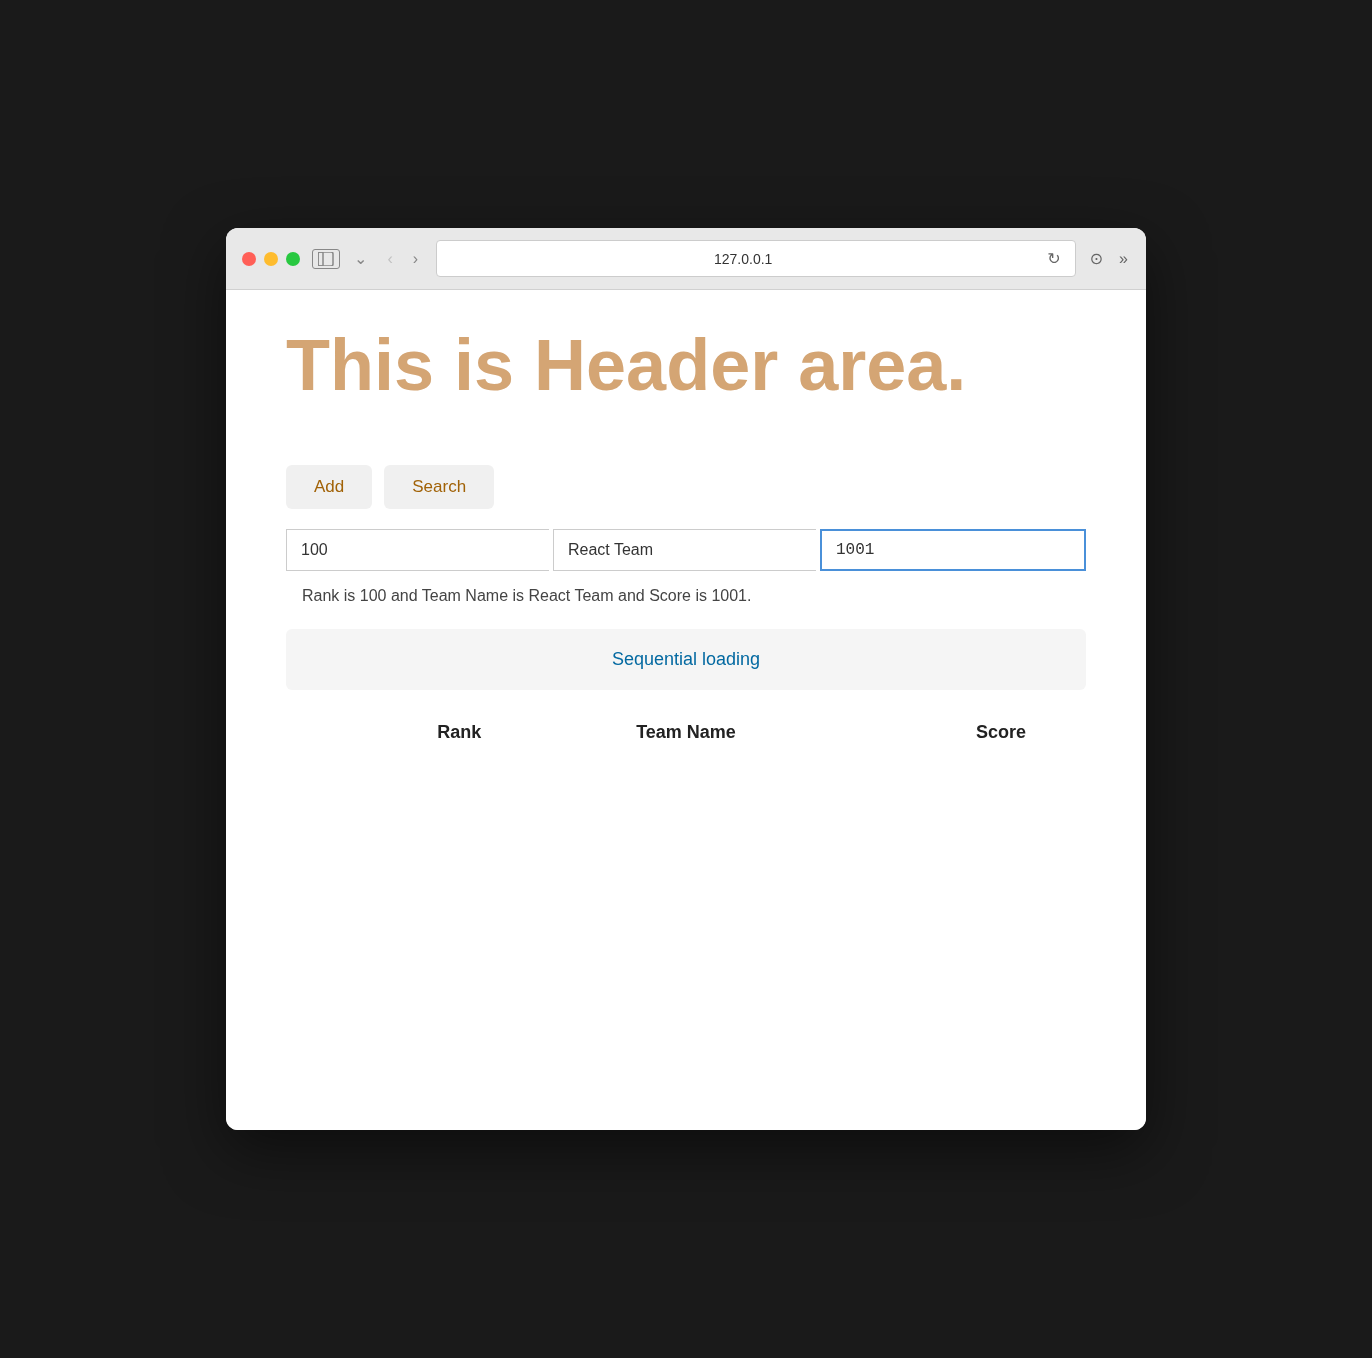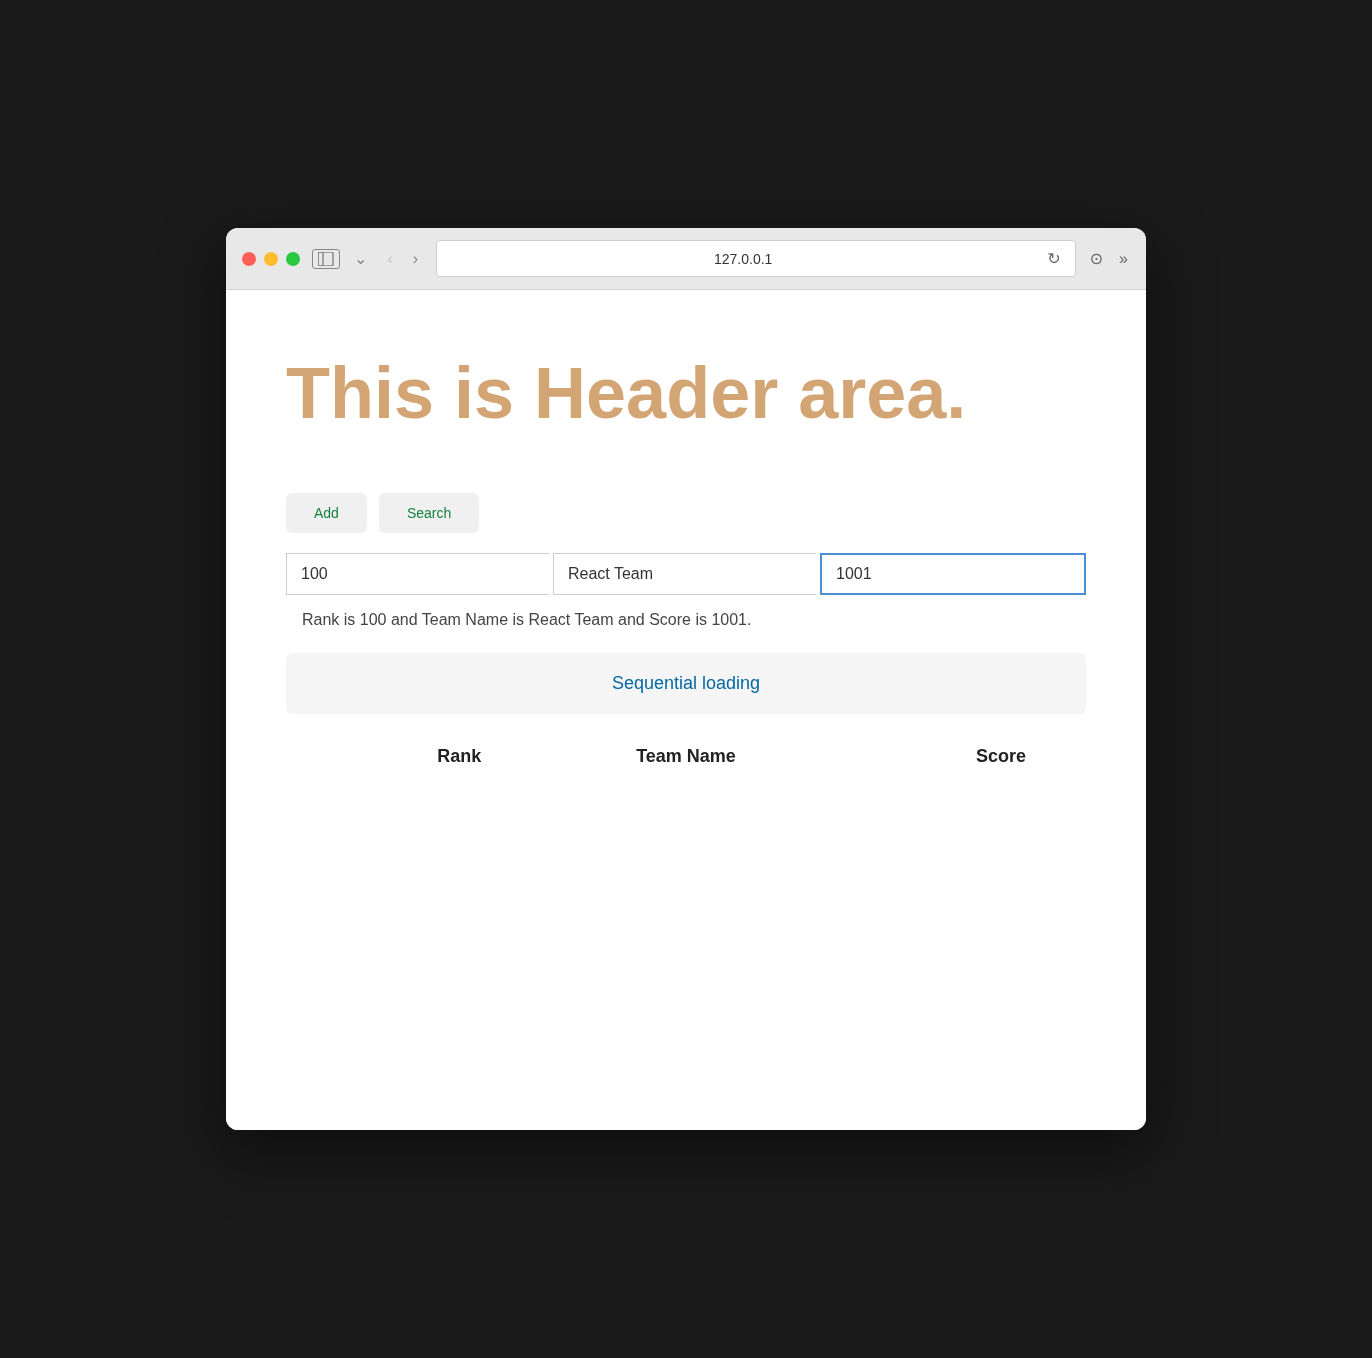--- a/index.html
+++ b/index.html
@@ -105,21 +105,21 @@
       background: transparent;
       border: none;
       cursor: pointer;
       color: #666;
       font-size: 16px;
       padding: 2px;
     }
 
     .browser-content {
       background: white;
-      padding: 64px 60px 80px 60px;
+      padding: 36px 60px 80px 60px;
       min-height: 840px;
     }
 
     .header-title {
       font-size: 72px;
       font-weight: 700;
       color: #d4a574;
       margin-bottom: 60px;
       line-height: 1.1;
     }
@@ -128,23 +128,23 @@
       display: flex;
       gap: 12px;
       margin-bottom: 20px;
     }
 
     .btn {
       background: #f0f0f0;
       border: none;
       border-radius: 6px;
       padding: 12px 28px;
-      font-size: 14px;
-      cursor: pointer;
-      color: #15803d;
+      font-size: 17px;
+      cursor: pointer;
+      color: #a16207;
       font-family: inherit;
     }
 
     .form-fields {
       display: flex;
       gap: 4px;
       margin-bottom: 16px;
     }
 
     .form-input {
@@ -166,20 +166,21 @@
       border: 2px solid #4a90d9;
       outline: none;
     }
 
     .form-input:last-child {
       border-right: 1px solid #ccc;
     }
 
     .form-input.focused {
       border-right: 2px solid #4a90d9;
+      font-family: Liberation Mono, monospace;
     }
 
     .result-text {
       font-size: 16px;
       color: #444;
       margin-bottom: 24px;
       padding-left: 16px;
     }
 
     .sequential-loading {

